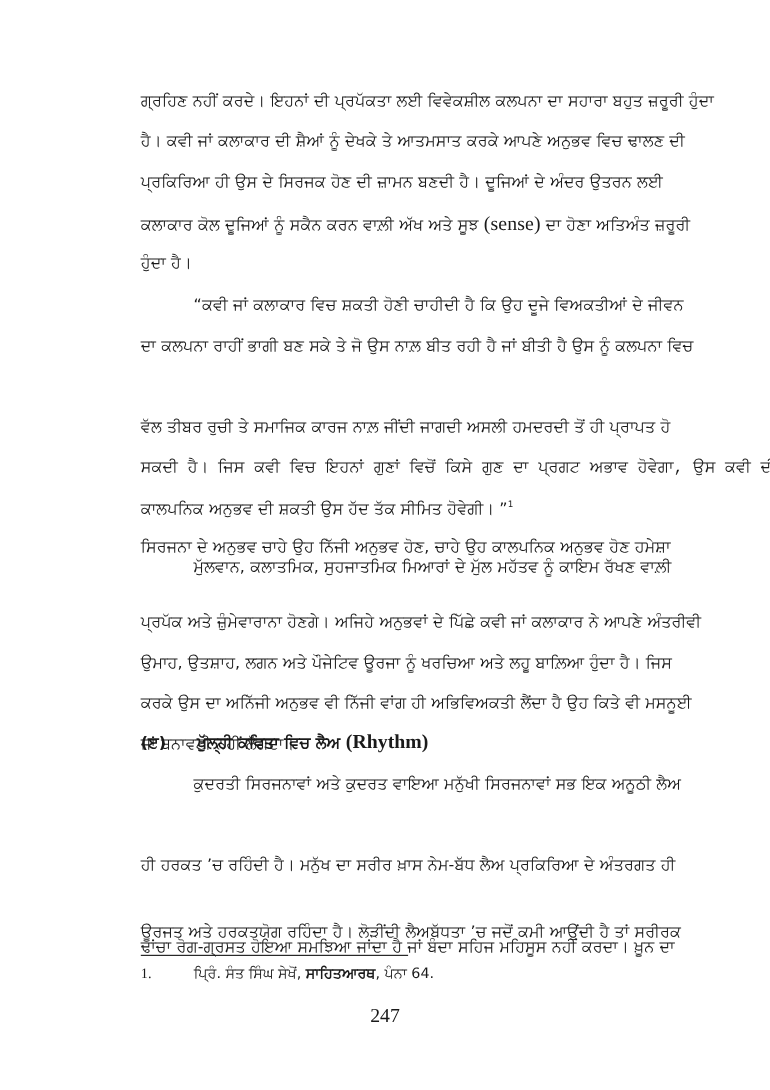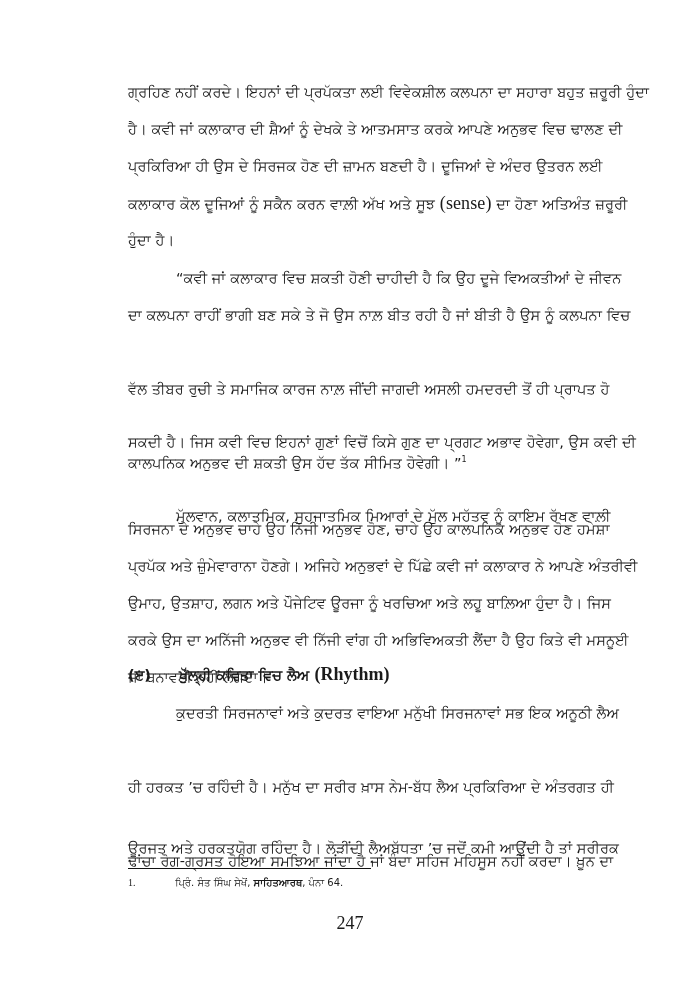--- a/index.html
+++ b/index.html
@@ -8,21 +8,21 @@
   .page { position: absolute; left: 0; top: 0; width: 700px; height: 940px; background: #fff; }
   .line { position: absolute; left: 128px; width: 465px; font-size: 14.5px; line-height: 20px;
           white-space: nowrap; text-align: justify; text-align-last: justify; letter-spacing: 0.1px; }
   .line.last { text-align-last: left; }
   .line.indent { left: 176px; width: 417px; }
   .heading { position: absolute; left: 128px; top: 668px; font-size: 14.5px; font-weight: bold; white-space: nowrap; }
   .heading .num { display: inline-block; width: 46px; }
   .latin { font-family: "Liberation Serif", serif; font-weight: normal; font-size: 18px; }
   .heading .latin { font-weight: bold; }
   .rule { position: absolute; left: 128px; top: 868px; width: 243px; height: 0; border-top: 1.5px solid #111; }
-  .footnote { position: absolute; left: 128px; top: 877px; font-size: 10px; white-space: nowrap; }
+  .footnote { position: absolute; left: 128px; top: 877px; font-size: 13px; white-space: nowrap; }
   .footnote .fnnum { display: inline-block; width: 44px; font-family: "Liberation Serif", serif; }
   .footnote b { font-weight: bold; }
   .pagenum { position: absolute; left: 0; width: 700px; top: 913px; text-align: center;
              font-family: "Liberation Serif", serif; font-size: 18px; }
   sup { font-size: 8px; vertical-align: super; line-height: 0; }
 </style>
 </head>
 <body>
 
 <div class="page">
@@ -33,27 +33,27 @@
   <div class="line" style="top: 193px;">
     <span>ਕਲਾਕਾਰ ਕੋਲ ਦੂਜਿਆਂ ਨੂੰ ਸਕੈਨ ਕਰਨ ਵਾਲ਼ੀ ਅੱਖ ਅਤੇ ਸੂਝ</span>
     <span class="latin">(sense)</span>
     <span>ਦਾ ਹੋਣਾ ਅਤਿਅੰਤ ਜ਼ਰੂਰੀ</span>
   </div>
   <div class="line last" style="top: 230px;">ਹੁੰਦਾ ਹੈ।</div>
 
   <div class="line indent" style="top: 268px;">“ਕਵੀ ਜਾਂ ਕਲਾਕਾਰ ਵਿਚ ਸ਼ਕਤੀ ਹੋਣੀ ਚਾਹੀਦੀ ਹੈ ਕਿ ਉਹ ਦੂਜੇ ਵਿਅਕਤੀਆਂ ਦੇ ਜੀਵਨ</div>
   <div class="line" style="top: 305px;">ਦਾ ਕਲਪਨਾ ਰਾਹੀਂ ਭਾਗੀ ਬਣ ਸਕੇ ਤੇ ਜੋ ਉਸ ਨਾਲ਼ ਬੀਤ ਰਹੀ ਹੈ ਜਾਂ ਬੀਤੀ ਹੈ ਉਸ ਨੂੰ ਕਲਪਨਾ ਵਿਚ</div>
   <div class="line" style="top: 379px;">ਵੱਲ ਤੀਬਰ ਰੁਚੀ ਤੇ ਸਮਾਜਿਕ ਕਾਰਜ ਨਾਲ਼ ਜੀਂਦੀ ਜਾਗਦੀ ਅਸਲੀ ਹਮਦਰਦੀ ਤੋਂ ਹੀ ਪ੍ਰਾਪਤ ਹੋ</div>
-  <div class="line" style="top: 432px;">ਸਕਦੀ ਹੈ। ਜਿਸ ਕਵੀ ਵਿਚ ਇਹਨਾਂ ਗੁਣਾਂ ਵਿਚੋਂ ਕਿਸੇ ਗੁਣ ਦਾ ਪ੍ਰਗਟ ਅਭਾਵ ਹੋਵੇਗਾ, ਉਸ ਕਵੀ ਦੀ</div>
+  <div class="line" style="top: 416px; font-family: Liberation Mono, monospace;">ਸਕਦੀ ਹੈ। ਜਿਸ ਕਵੀ ਵਿਚ ਇਹਨਾਂ ਗੁਣਾਂ ਵਿਚੋਂ ਕਿਸੇ ਗੁਣ ਦਾ ਪ੍ਰਗਟ ਅਭਾਵ ਹੋਵੇਗਾ, ਉਸ ਕਵੀ ਦੀ</div>
   <div class="line last" style="top: 453px;">
     <span>ਕਾਲਪਨਿਕ ਅਨੁਭਵ ਦੀ ਸ਼ਕਤੀ ਉਸ ਹੱਦ ਤੱਕ ਸੀਮਿਤ ਹੋਵੇਗੀ। ”</span><sup>1</sup>
   </div>
 
   <div class="line indent" style="top: 482px; margin-top: 24px;">ਮੁੱਲਵਾਨ, ਕਲਾਤਮਿਕ, ਸੁਹਜਾਤਮਿਕ ਮਿਆਰਾਂ ਦੇ ਮੁੱਲ ਮਹੱਤਵ ਨੂੰ ਕਾਇਮ ਰੱਖਣ ਵਾਲ਼ੀ</div>
-  <div class="line" style="top: 519px;">ਸਿਰਜਨਾ ਦੇ ਅਨੁਭਵ ਚਾਹੇ ਉਹ ਨਿੱਜੀ ਅਨੁਭਵ ਹੋਣ, ਚਾਹੇ ਉਹ ਕਾਲਪਨਿਕ ਅਨੁਭਵ ਹੋਣ ਹਮੇਸ਼ਾ</div>
+  <div class="line" style="top: 488px;">ਸਿਰਜਨਾ ਦੇ ਅਨੁਭਵ ਚਾਹੇ ਉਹ ਨਿੱਜੀ ਅਨੁਭਵ ਹੋਣ, ਚਾਹੇ ਉਹ ਕਾਲਪਨਿਕ ਅਨੁਭਵ ਹੋਣ ਹਮੇਸ਼ਾ</div>
   <div class="line" style="top: 556px;">ਪ੍ਰਪੱਕ ਅਤੇ ਜ਼ੁੰਮੇਵਾਰਾਨਾ ਹੋਣਗੇ। ਅਜਿਹੇ ਅਨੁਭਵਾਂ ਦੇ ਪਿੱਛੇ ਕਵੀ ਜਾਂ ਕਲਾਕਾਰ ਨੇ ਆਪਣੇ ਅੰਤਰੀਵੀ</div>
   <div class="line" style="top: 593px;">ਉਮਾਹ, ਉਤਸ਼ਾਹ, ਲਗਨ ਅਤੇ ਪੌਜੇਟਿਵ ਊਰਜਾ ਨੂੰ ਖਰਚਿਆ ਅਤੇ ਲਹੂ ਬਾਲ਼ਿਆ ਹੁੰਦਾ ਹੈ। ਜਿਸ</div>
 
   <style>
   </style>
 
   <div class="heading" style="top: 664px;">
     <span class="num">(ੲ)</span>
     <span>ਖੁੱਲ੍ਹੀ ਕਵਿਤਾ ਵਿਚ ਲੈਅ</span>
     <span class="latin">(Rhythm)</span>

